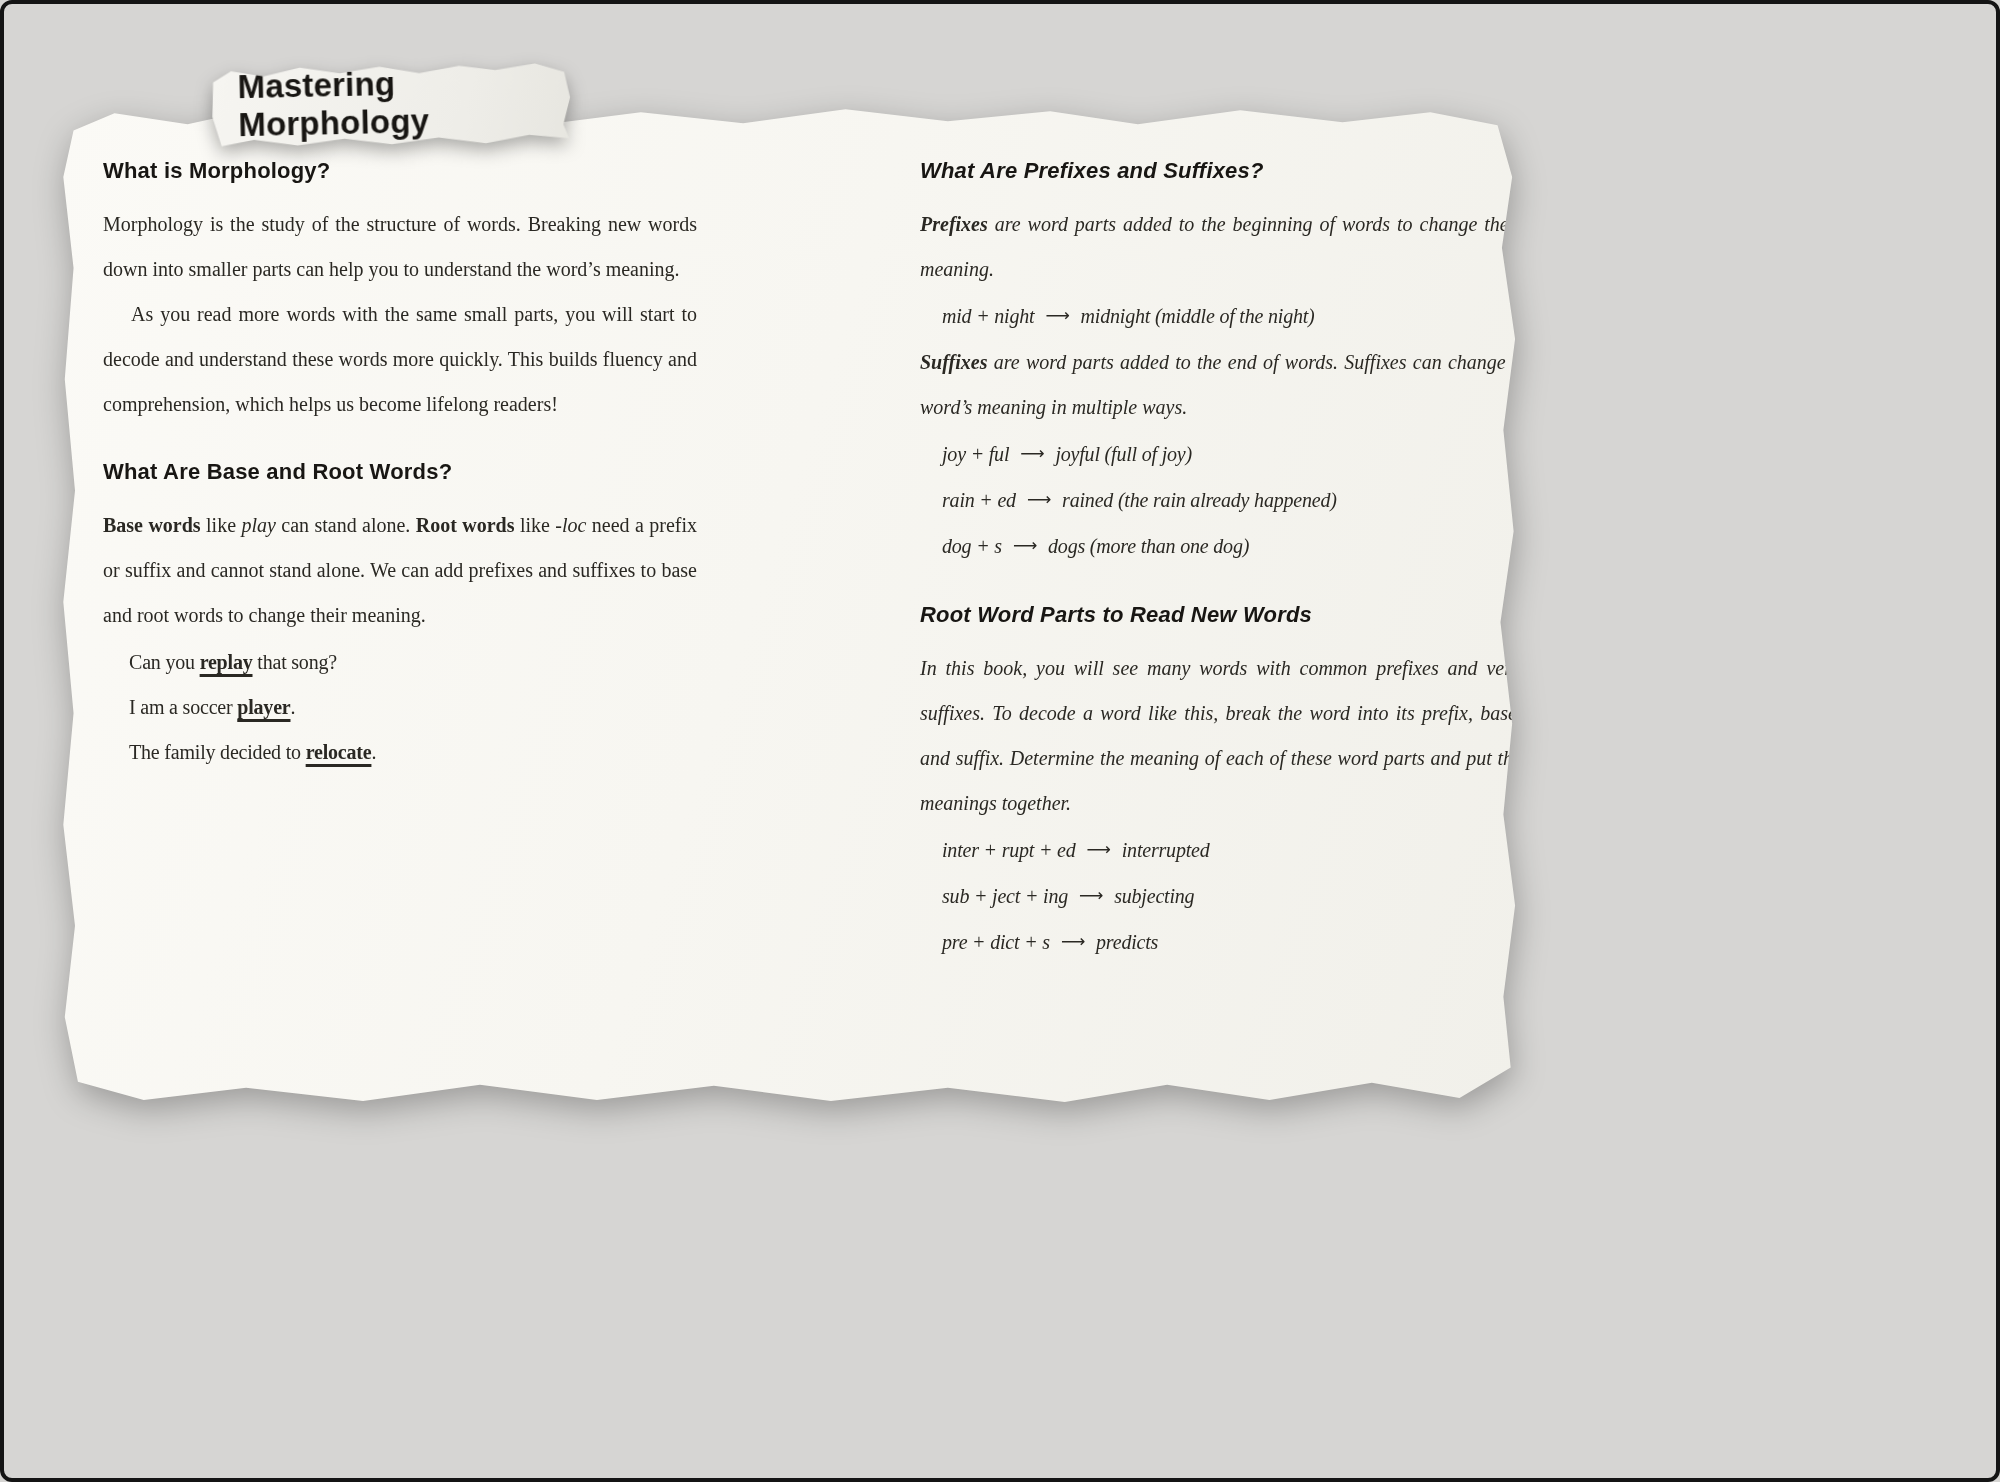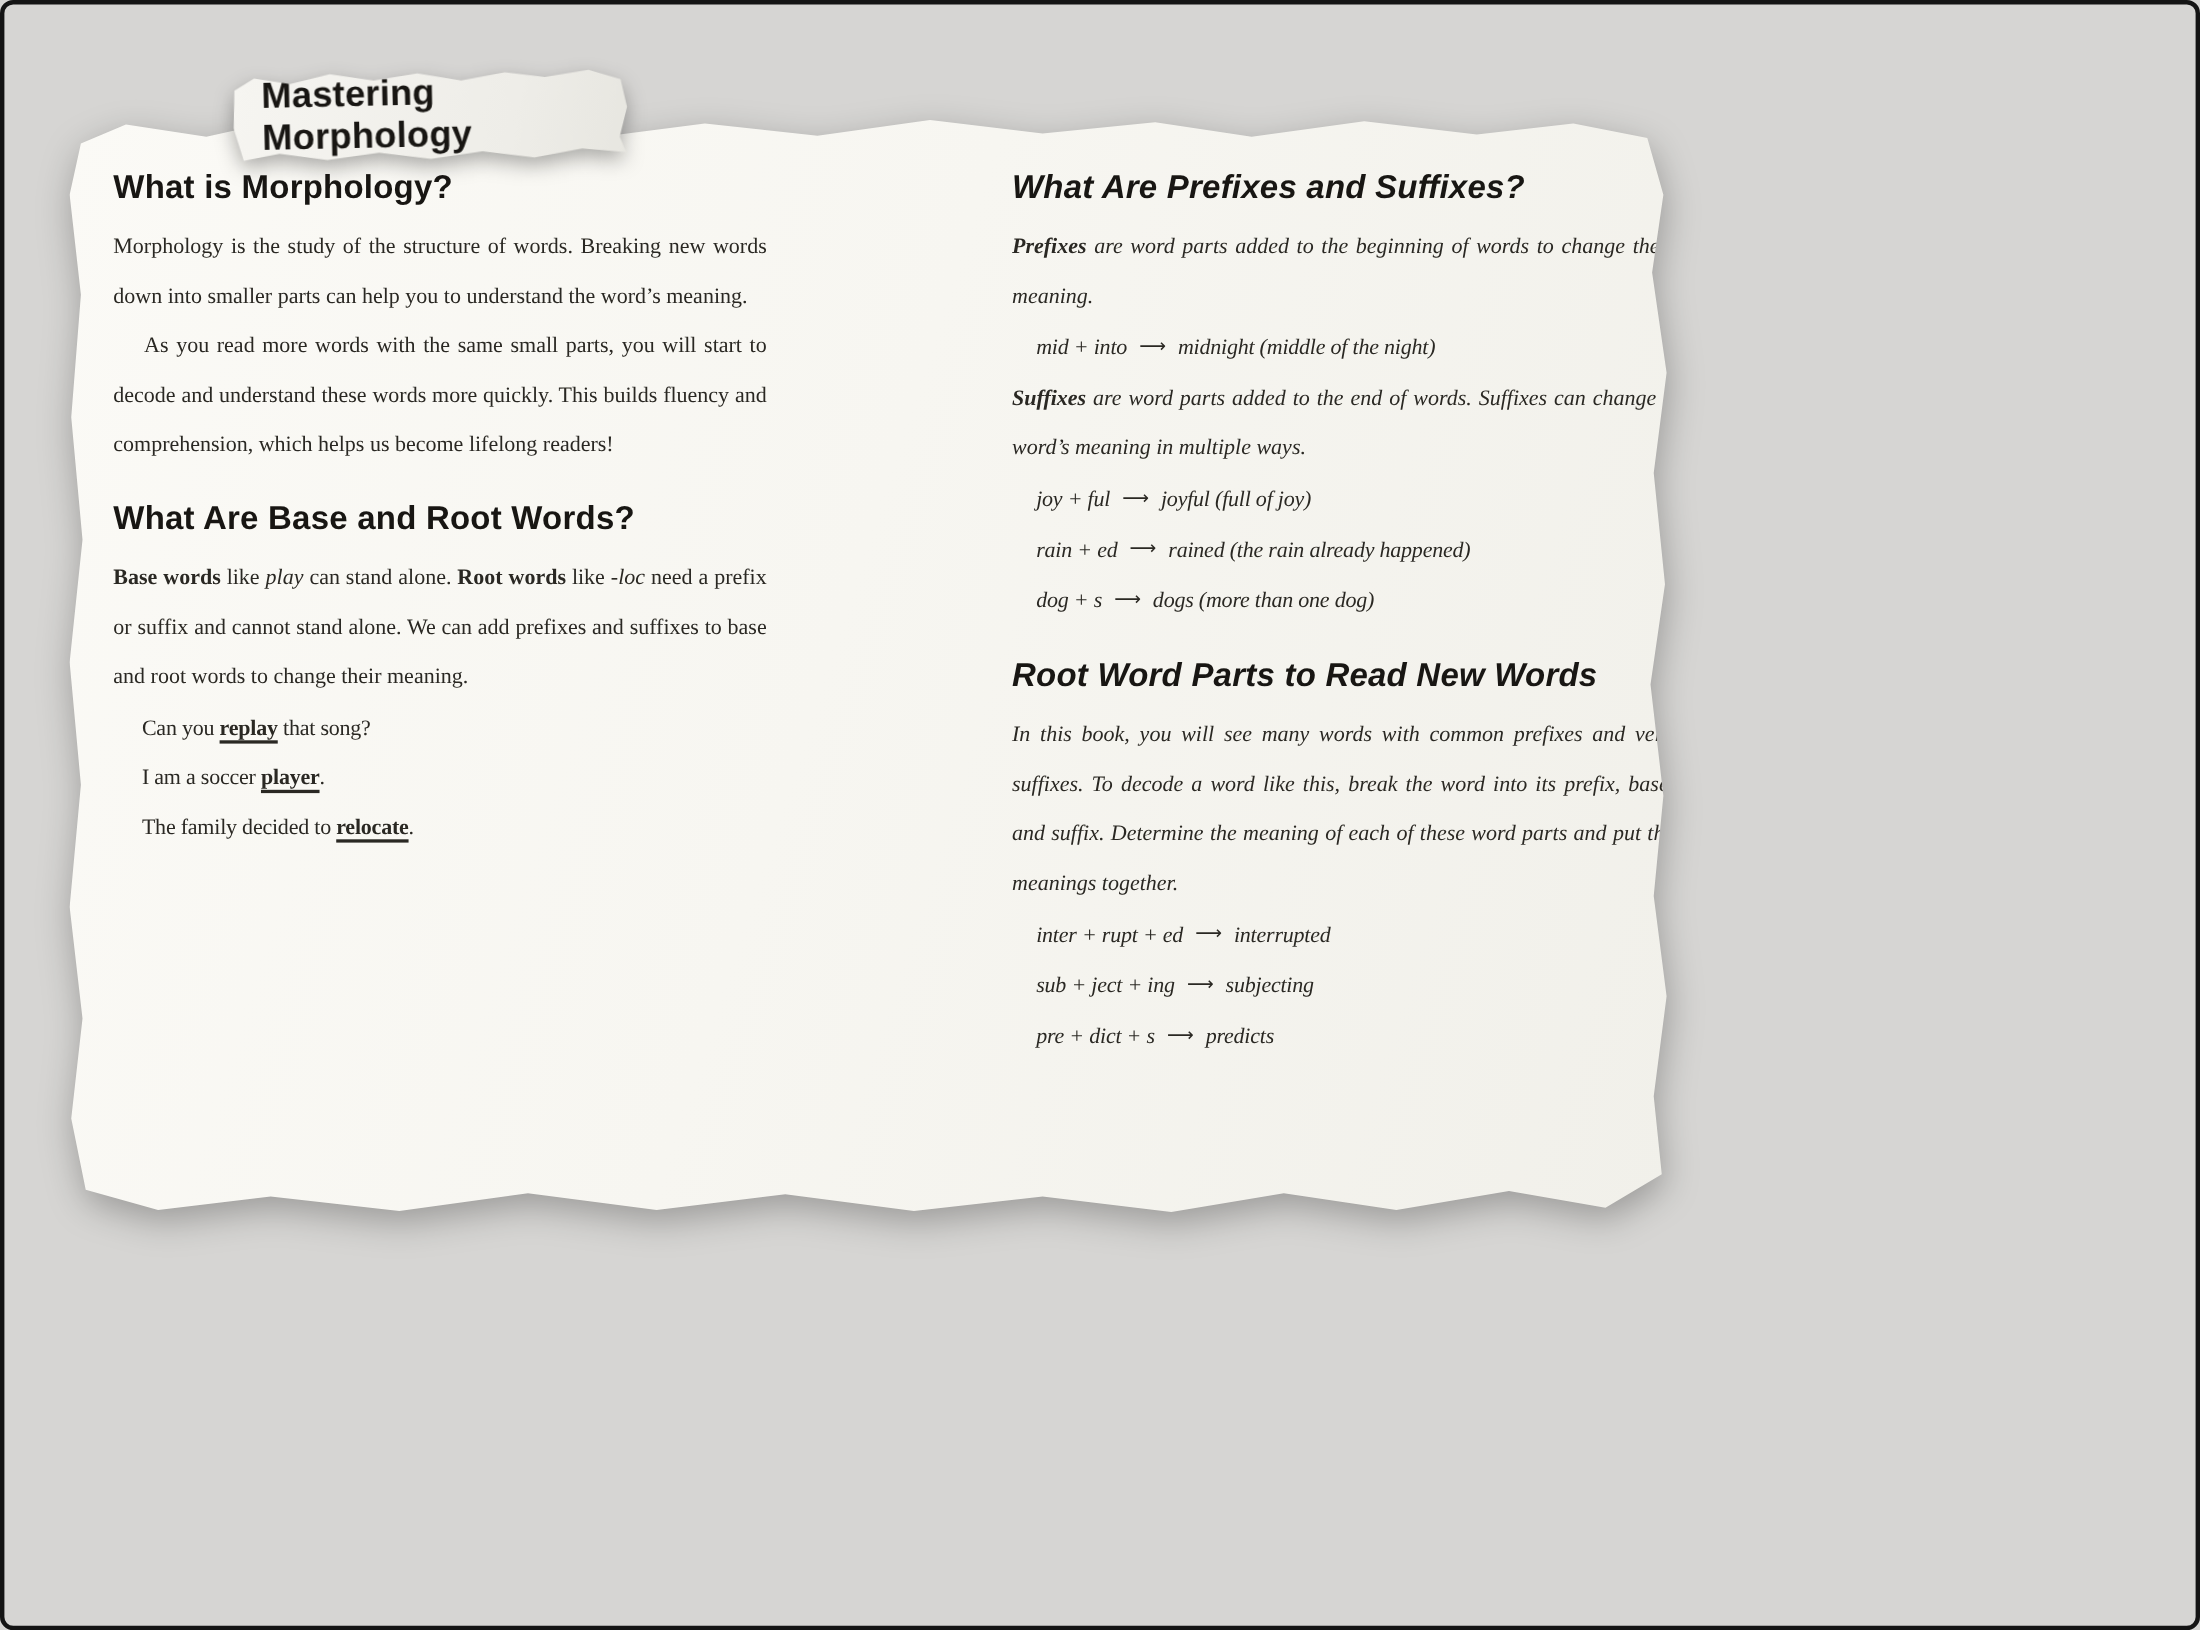--- a/index.html
+++ b/index.html
@@ -95,21 +95,21 @@
   }
   .col-left  { left: 47px;  width: 594px; }
   .col-right { left: 864px; width: 602px; font-style: italic; }
 
   .sec + .sec { margin-top: 26px; }
 
   h2 {
     margin: 0 0 12px 0;
     font-family: "Liberation Sans", "DejaVu Sans", sans-serif;
     font-weight: 700;
-    font-size: 30px;
+    font-size: 22px;
     line-height: 38px;
     letter-spacing: 0.2px;
     color: #181613;
   }
 
   p.body {
     margin: 0;
     font-size: 20px;
     line-height: 45px;
     text-align: justify;
@@ -180,21 +180,21 @@
       </div>
 
       <div class="col col-right">
 
         <section class="sec">
           <h2>What Are Prefixes and Suffixes?</h2>
 
           <p class="body"><strong class="term">Prefixes</strong><span> are word parts added to the beginning of words to change their meaning.</span></p>
 
           <div class="ex-list">
-            <p class="body ex-row"><span>mid + into</span><span class="arrow">⟶</span><span>midnight (middle of the night)</span></p>
+            <p class="body ex-row"><span>mid + night</span><span class="arrow">⟶</span><span>midnight (middle of the night)</span></p>
           </div>
 
           <p class="body"><strong class="term">Suffixes</strong><span> are word parts added to the end of words. Suffixes can change a word’s meaning in multiple ways.</span></p>
 
           <div class="ex-list">
             <p class="body ex-row"><span>joy + ful</span><span class="arrow">⟶</span><span>joyful (full of joy)</span></p>
             <p class="body ex-row"><span>rain + ed</span><span class="arrow">⟶</span><span>rained (the rain already happened)</span></p>
             <p class="body ex-row"><span>dog + s</span><span class="arrow">⟶</span><span>dogs (more than one dog)</span></p>
           </div>
         </section>

